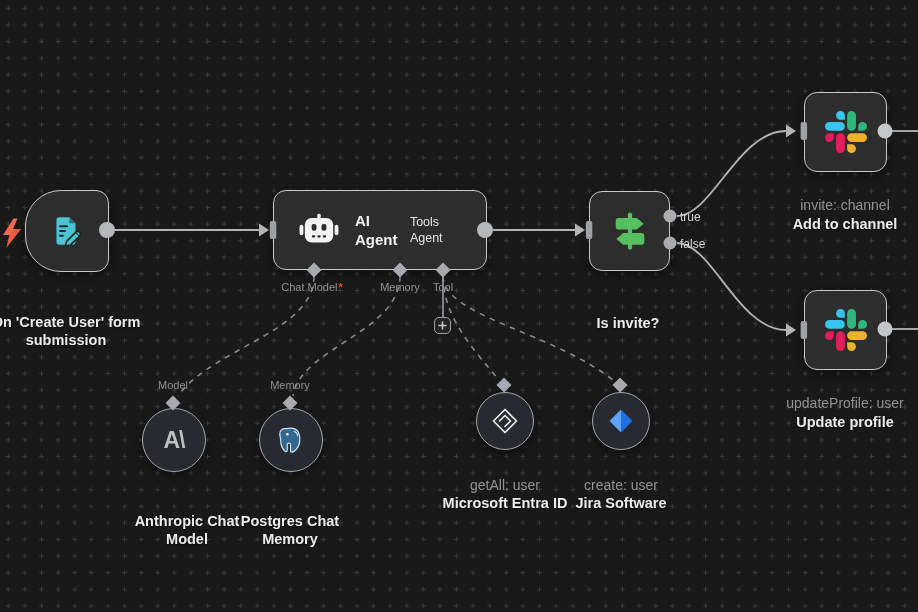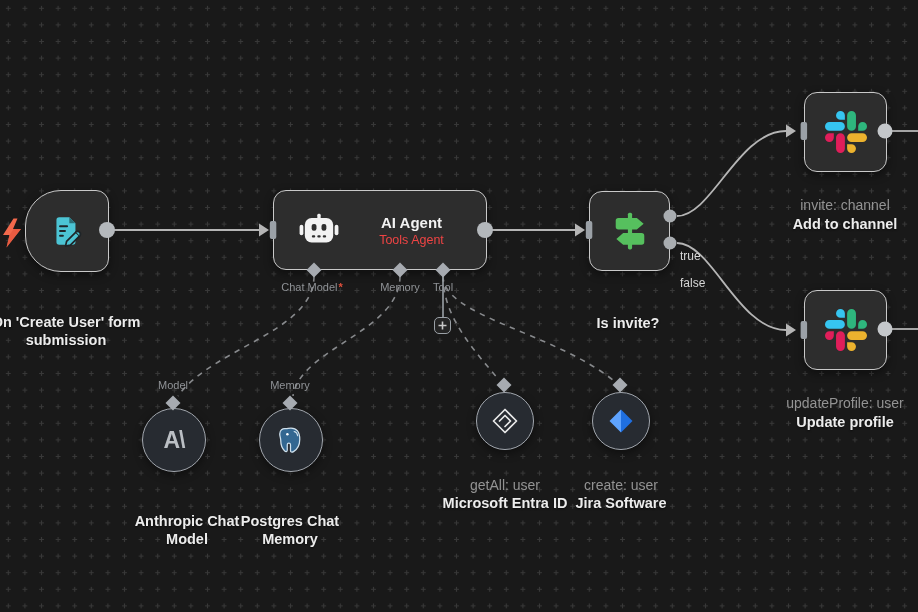--- a/index.html
+++ b/index.html
@@ -25,25 +25,25 @@
   }
   .node-sub{
     position:absolute;transform:translateX(-50%);text-align:center;
     color:#939393;font-size:14px;font-weight:400;white-space:nowrap;z-index:3;
   }
   .port-label{
     position:absolute;transform:translateX(-50%);text-align:right;
     color:#8f9296;font-size:11px;font-weight:400;white-space:nowrap;z-index:3;
   }
   .req{color:#e0503c;font-weight:700;margin-left:1px;}
-  .bool-label{position:absolute;color:#d6d6d6;font-size:12px;z-index:3;margin-top:39px;}
+  .bool-label{position:absolute;color:#d6d6d6;font-size:12px;z-index:3;}
   .agent-body{display:flex;align-items:center;gap:15px;padding-left:24px;width:100%;}
-  .agent-text{flex:1;display:flex;flex-direction:column;align-items:center;margin-right:18px;}
+  .agent-text{flex:1;display:flex;flex-direction:row;align-items:center;margin-right:18px;}
   .agent-title{color:#f2f2f2;font-size:15px;font-weight:700;line-height:19px;}
-  .agent-sub{color:#ef4444;font-size:12.5px;line-height:16px;}
+  .agent-sub{color:#e5e5e5;font-size:12.5px;line-height:16px;}
   .anthropic-mark{color:#bbbfc4;font-size:23px;font-weight:700;letter-spacing:-1px;}
   #plus-btn{
     position:absolute;left:434px;top:317px;width:17px;height:17px;
     border:1.6px solid #9aa0a6;border-radius:5px;background:#242424;
     display:flex;align-items:center;justify-content:center;z-index:3;box-sizing:border-box;
   }
 </style>
 </head>
 <body>
 

